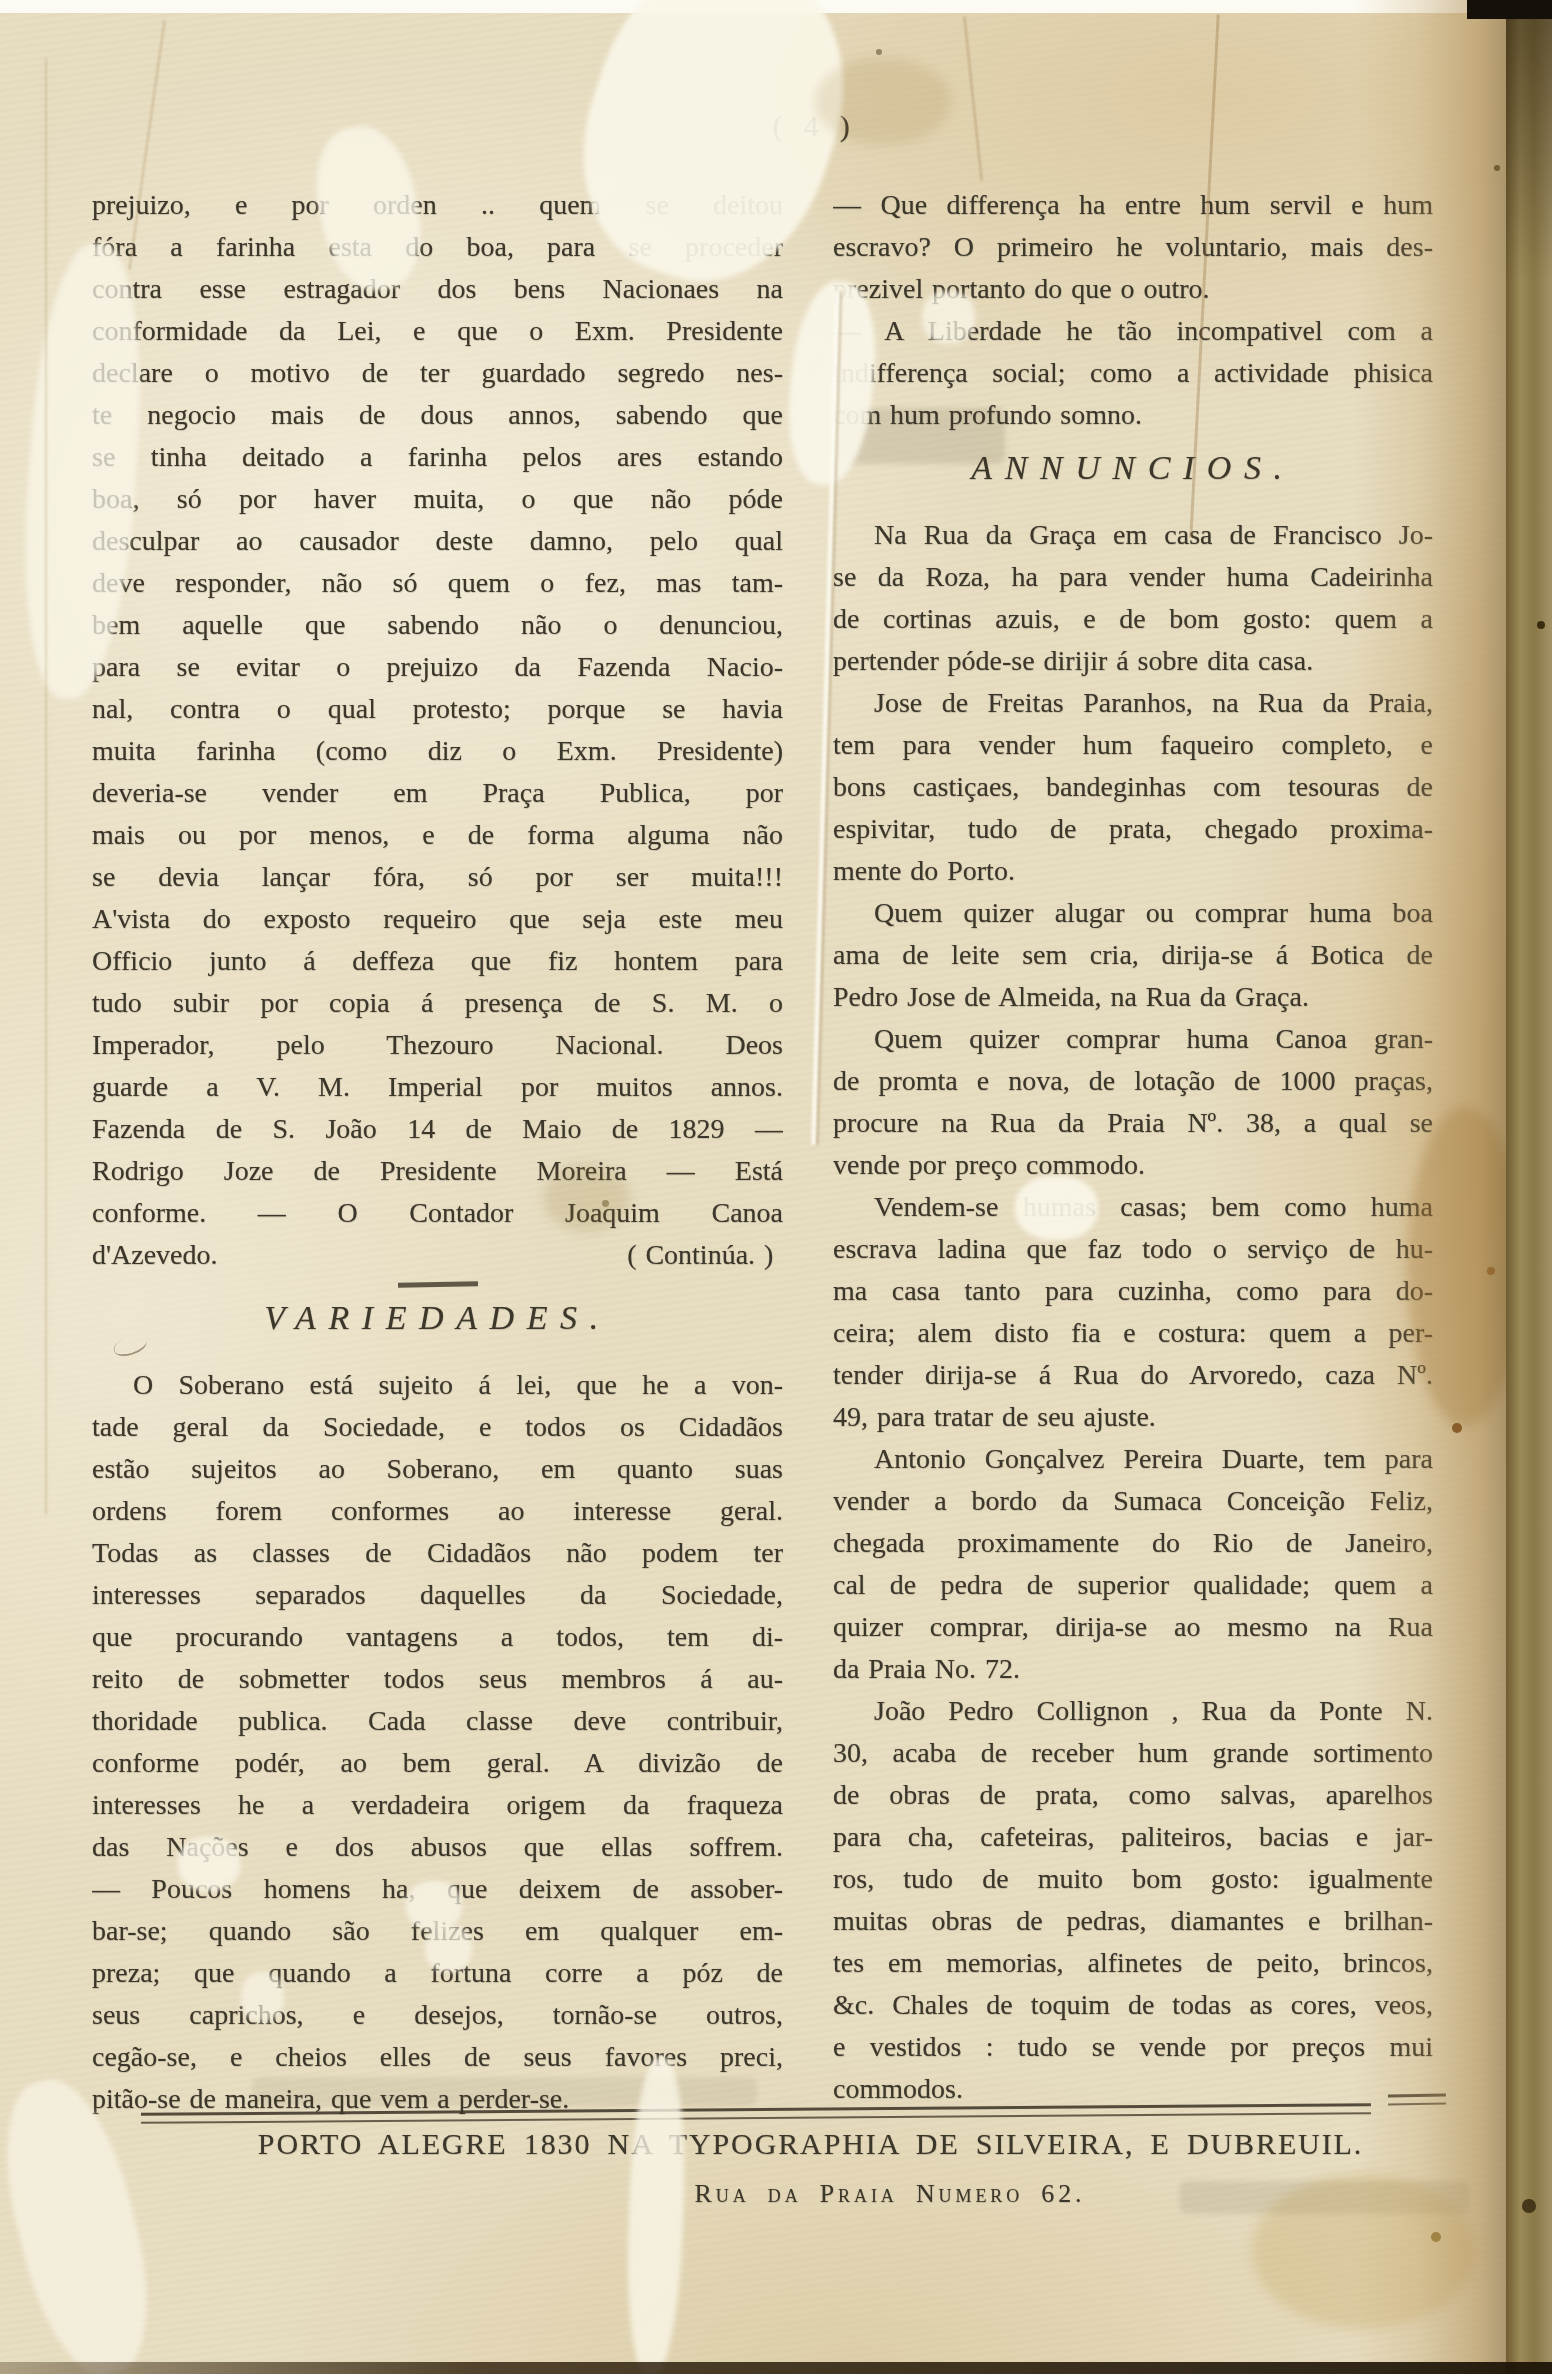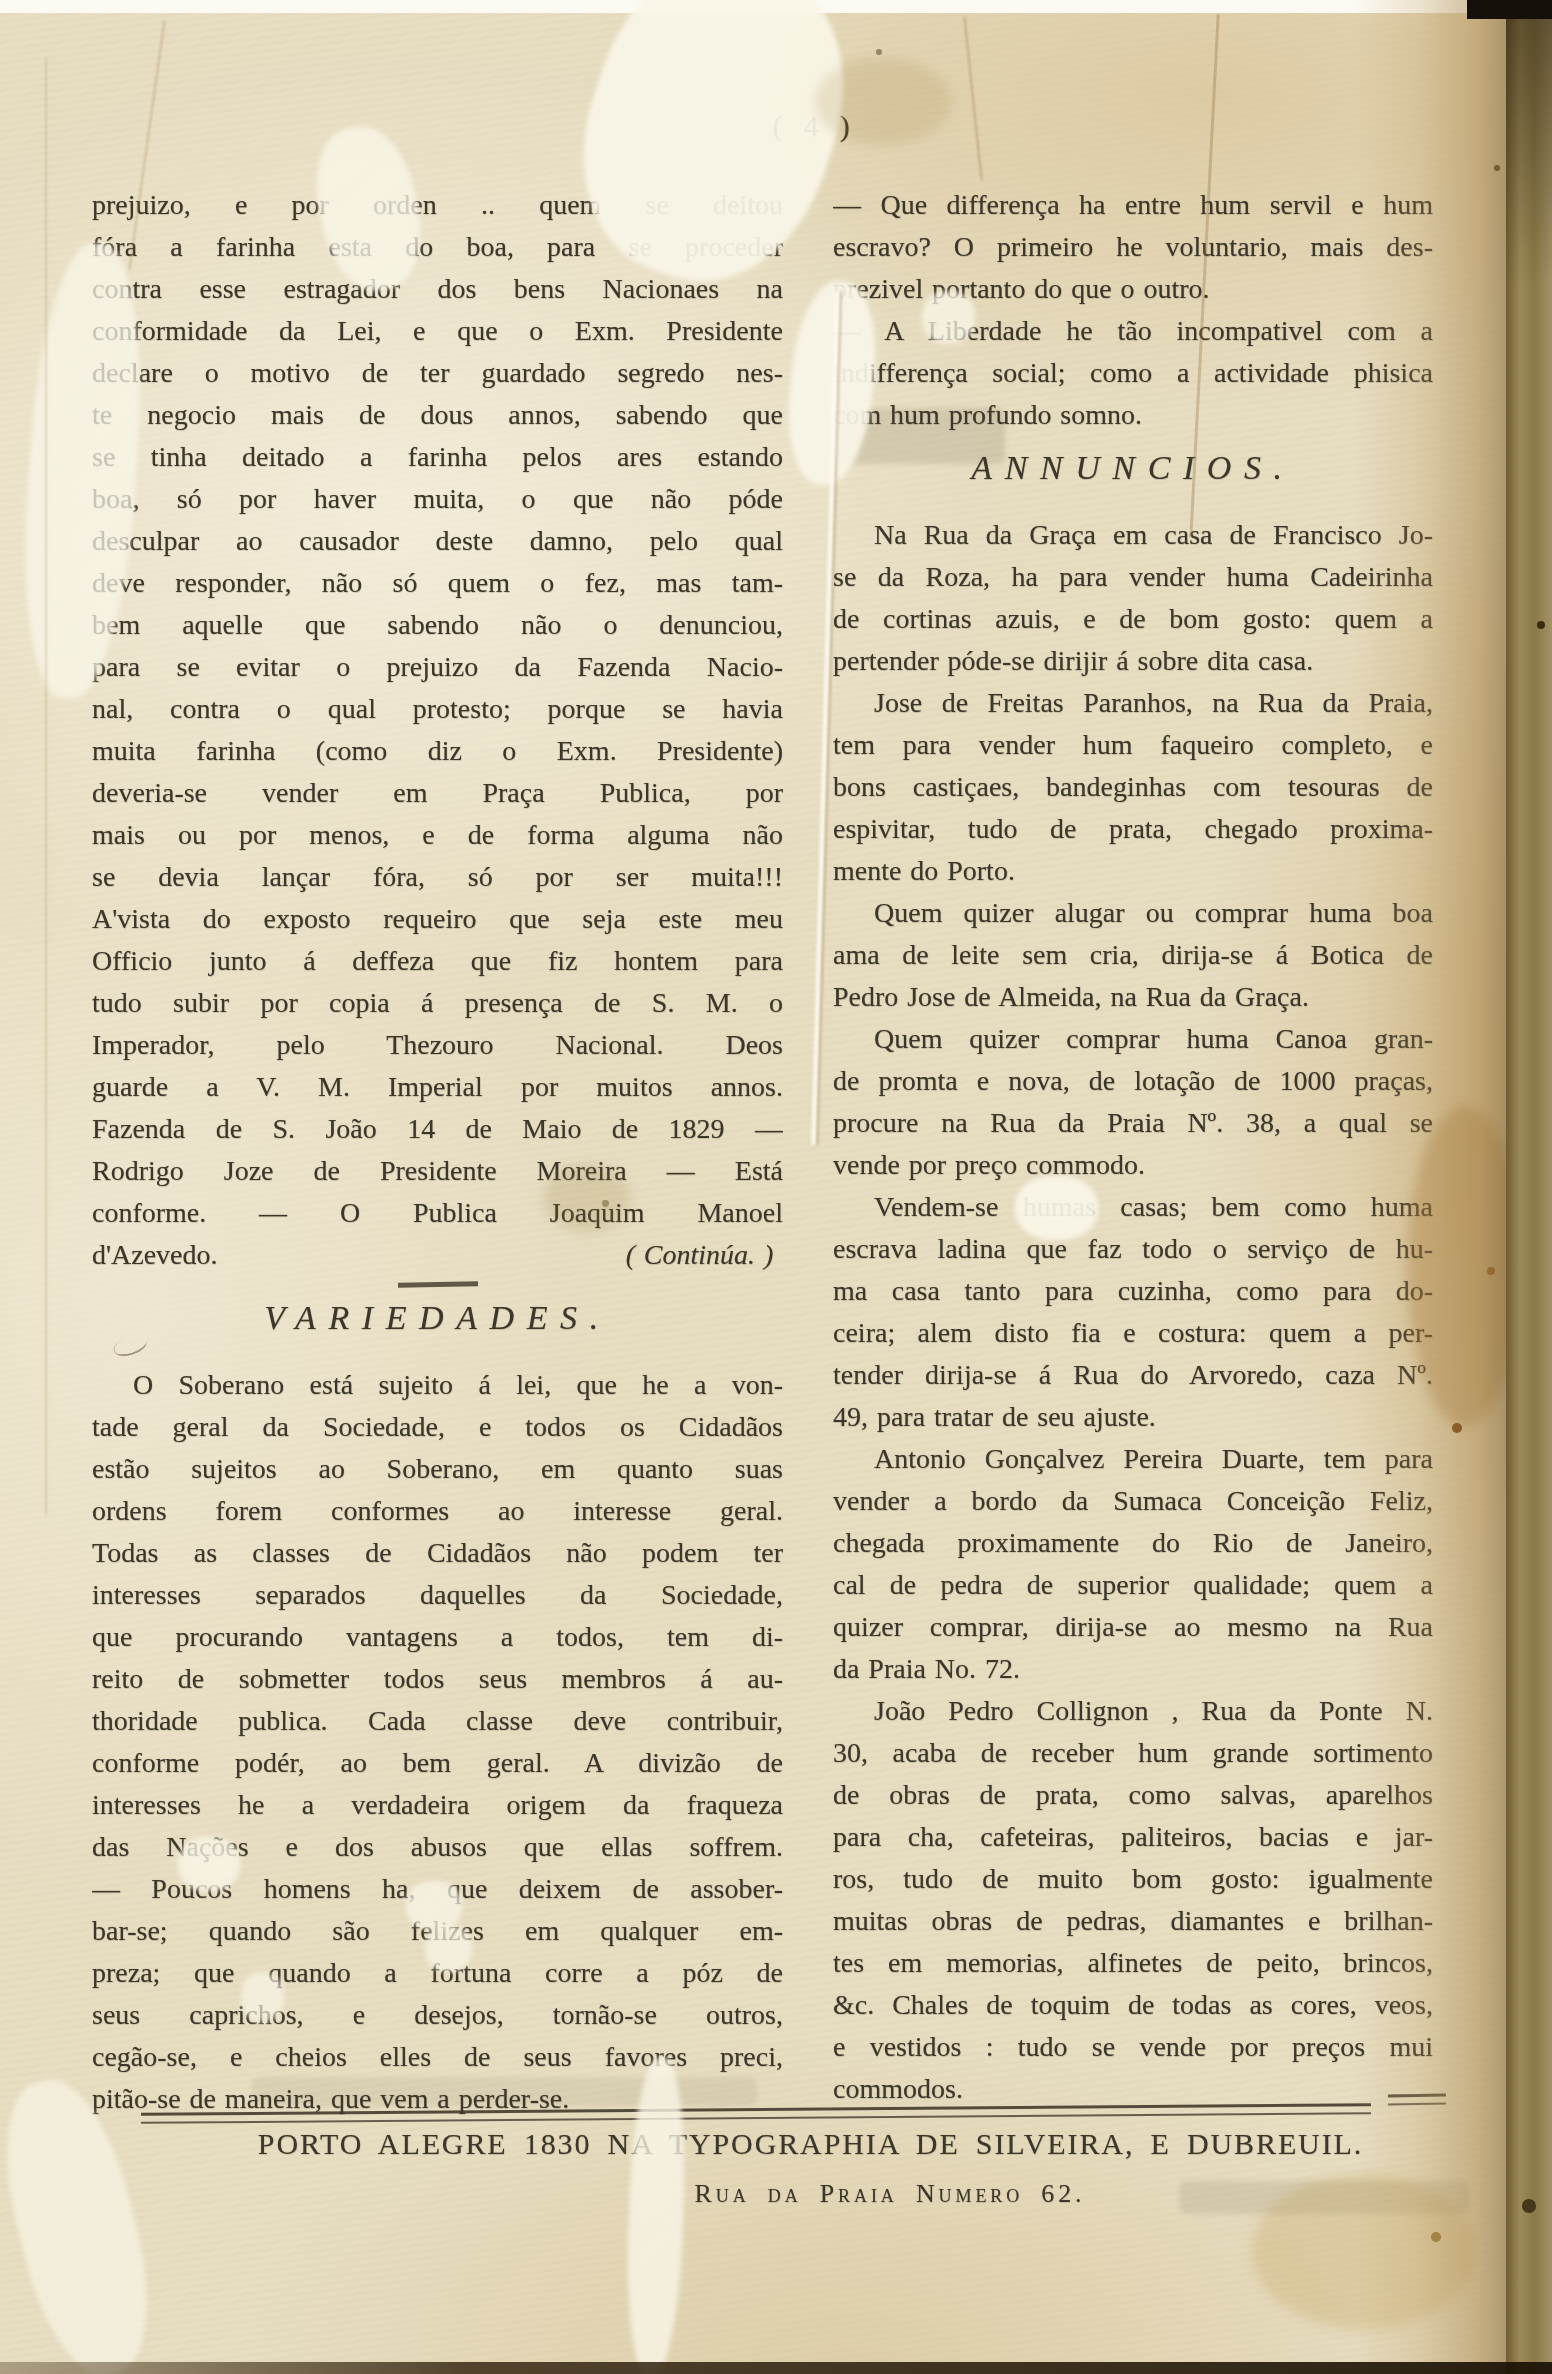--- a/index.html
+++ b/index.html
@@ -20,21 +20,21 @@
   .page-num{position:absolute;top:109px;left:737px;width:155px;text-align:center;
     font-size:30px;letter-spacing:6.8px;}
   .col{position:absolute;top:184px;}
   .col-left{left:92px;width:691px;}
   .col-right{left:833px;width:600px;}
   .line{font-size:28px;height:42px;line-height:42px;overflow:hidden;
     text-align:justify;text-align-last:justify;word-spacing:1.9px;}
   .line.end{text-align-last:left;}
   .line.indent{text-indent:41px;}
   .line.split{display:flex;justify-content:space-between;text-indent:0;}
-  .line.split .cont{font-style:italic;padding-right:9.7px;}
+  .line.split .cont{padding-right:9.7px;}
   .lines.gap{margin-top:23px;}
   .mini-rule{width:80px;height:4.9px;background:rgba(62,55,40,.8);margin:5.8px auto 0 auto;
     transform:rotate(-1deg);}
   .col-heading{margin-top:7.8px;height:47px;line-height:47px;text-align:center;
     font-style:italic;font-size:34px;letter-spacing:12.6px;white-space:nowrap;}
   .footer-rule{position:absolute;left:141px;top:2108px;width:1230px;height:5.8px;
     border-top:3.9px solid rgba(58,50,36,.85);border-bottom:2.9px solid rgba(58,50,36,.75);
     transform:rotate(-0.45deg);}
   .footer-rule-seg{position:absolute;left:1388px;top:2094px;width:58px;height:5.8px;
     border-top:3.9px solid rgba(58,50,36,.8);border-bottom:2.9px solid rgba(58,50,36,.7);
@@ -87,21 +87,21 @@
         <div class="line">deveria-se vender em Praça Publica, por</div>
         <div class="line">mais ou por menos, e de forma alguma não</div>
         <div class="line">se devia lançar fóra, só por ser muita!!!</div>
         <div class="line">A'vista do exposto requeiro que seja este meu</div>
         <div class="line">Officio junto á deffeza que fiz hontem para</div>
         <div class="line">tudo subir por copia á presença de S. M. o</div>
         <div class="line">Imperador, pelo Thezouro Nacional. Deos</div>
         <div class="line">guarde a V. M. Imperial por muitos annos.</div>
         <div class="line">Fazenda de S. João 14 de Maio de 1829 —</div>
         <div class="line">Rodrigo Joze de Presidente Moreira — Está</div>
-        <div class="line">conforme. — O Publica Joaquim Manoel</div>
+        <div class="line">conforme. — O Contador Joaquim Canoa</div>
         <div class="line split">
           <span>d'Azevedo.</span>
           <span class="cont">( Continúa. )</span>
         </div>
       </div>
       <div class="mini-rule"></div>
       <div class="col-heading">VARIEDADES.</div>
       <div class="lines gap">
         <div class="line indent">O Soberano está sujeito á lei, que he a von-</div>
         <div class="line">tade geral da Sociedade, e todos os Cidadãos</div>

